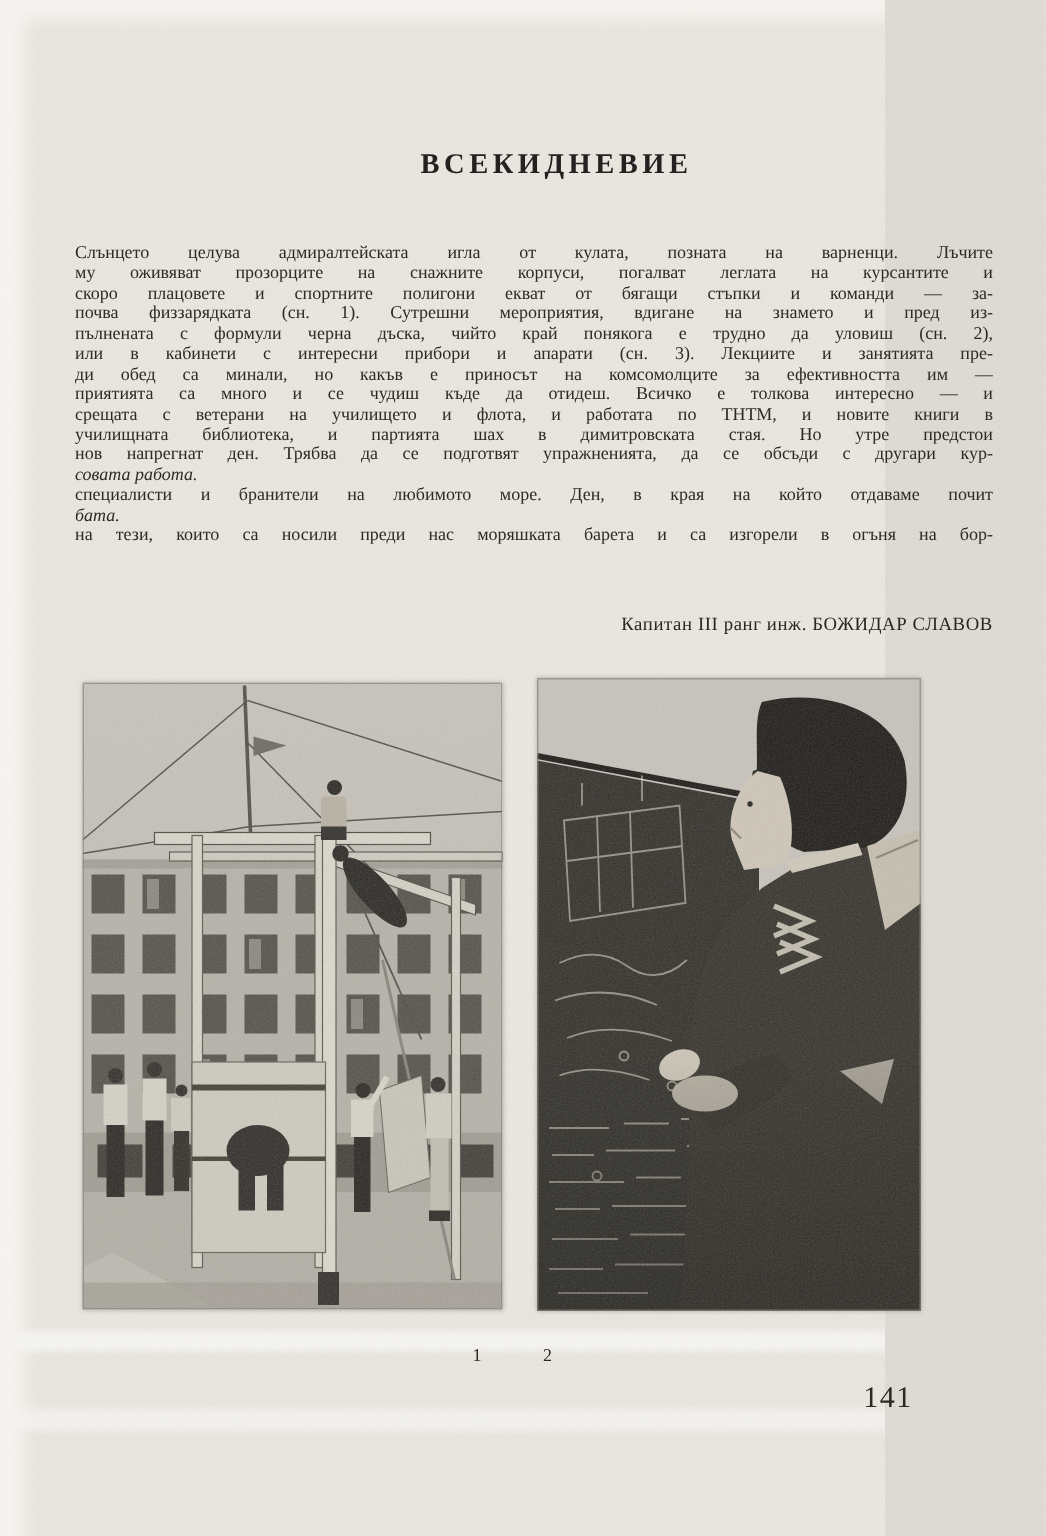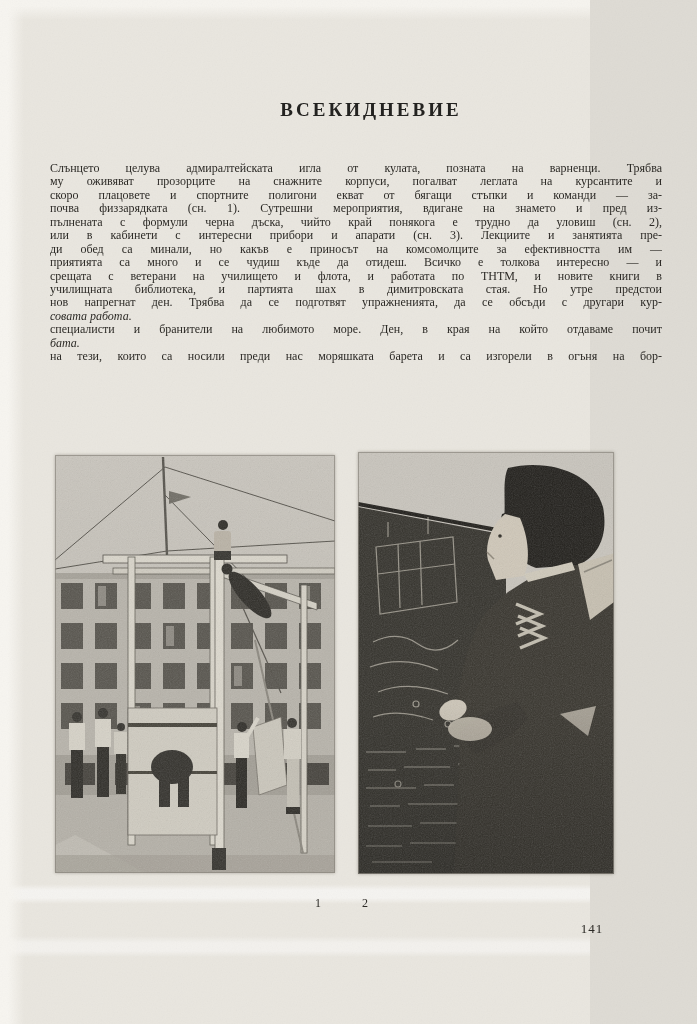--- a/index.html
+++ b/index.html
@@ -38,56 +38,57 @@
   .photo-left{top:455px;left:55px;width:280px;height:418px;}
   .photo-right{top:452px;left:358px;width:256px;height:422px;}
   figure svg{display:block;box-shadow:0 0 3px rgba(60,55,45,.35);}
   .figcaption{
     position:absolute;font-size:12px;color:#2c2a26;width:20px;text-align:center;
   }
   .cap1{top:896px;left:308px;}
   .cap2{top:896px;left:355px;}
   .page-number{
     position:absolute;top:921px;left:560px;width:64px;
-    text-align:center;font-size:13px;color:#2b2925;letter-spacing:1px;
+    text-align:center;font-size:20px;color:#2b2925;letter-spacing:1px;
   }
 </style>
 </head>
 <body>
 
 <div class="page">
 
   <svg class="paper-noise" width="697" height="1024">
     <filter id="paperG">
         <feTurbulence type="fractalNoise" baseFrequency="0.8" numOctaves="2"></feTurbulence>
         <feColorMatrix type="saturate" values="0"></feColorMatrix>
       </filter>
     <rect width="697" height="1024" filter="url(#paperG)"></rect>
   </svg>
 
   <h1 class="title">ВСЕКИДНЕВИЕ</h1>
 
   <div class="article">
-    <div class="line">Слънцето целува адмиралтейската игла от кулата, позната на варненци. Трябва</div>
+    <div class="line">Слънцето целува адмиралтейската игла от кулата, позната на варненци. Лъчите</div>
     <div class="line">му оживяват прозорците на снажните корпуси, погалват леглата на курсантите и</div>
     <div class="line">скоро плацовете и спортните полигони екват от бягащи стъпки и команди — за-</div>
     <div class="line">почва физзарядката (сн. 1). Сутрешни мероприятия, вдигане на знамето и пред из-</div>
     <div class="line">пълнената с формули черна дъска, чийто край понякога е трудно да уловиш (сн. 2),</div>
     <div class="line">или в кабинети с интересни прибори и апарати (сн. 3). Лекциите и занятията пре-</div>
     <div class="line">ди обед са минали, но какъв е приносът на комсомолците за ефективността им —</div>
     <div class="line">приятията са много и се чудиш къде да отидеш. Всичко е толкова интересно — и</div>
     <div class="line">срещата с ветерани на училището и флота, и работата по ТНТМ, и новите книги в</div>
     <div class="line">училищната библиотека, и партията шах в димитровската стая. Но утре предстои</div>
     <div class="line">нов напрегнат ден. Трябва да се подготвят упражненията, да се обсъди с другари кур-</div>
     <div class="line last">совата работа.</div>
     <div class="line">специалисти и бранители на любимото море. Ден, в края на който отдаваме почит</div>
     <div class="line last">бата.</div>
     <div class="line">на тези, които са носили преди нас моряшката барета и са изгорели в огъня на бор-</div>
   </div>
 
+  <div class="byline">Капитан III ранг инж. БОЖИДАР СЛАВОВ</div>
 
   <figure class="photo-left" aria-label="Cadets on an outdoor mast-and-rigging training structure on a plaza in front of apartment blocks">
     <svg width="280" height="418" viewBox="0 0 280 418">
       <defs>
         <filter id="grainL">
             <feTurbulence type="fractalNoise" baseFrequency="0.9" numOctaves="2"></feTurbulence>
             <feColorMatrix type="saturate" values="0"></feColorMatrix>
           </filter>
         <linearGradient id="skyL" x1="0" y1="0" x2="0" y2="1">
           <stop offset="0" stop-color="#c9c5bd"></stop>

